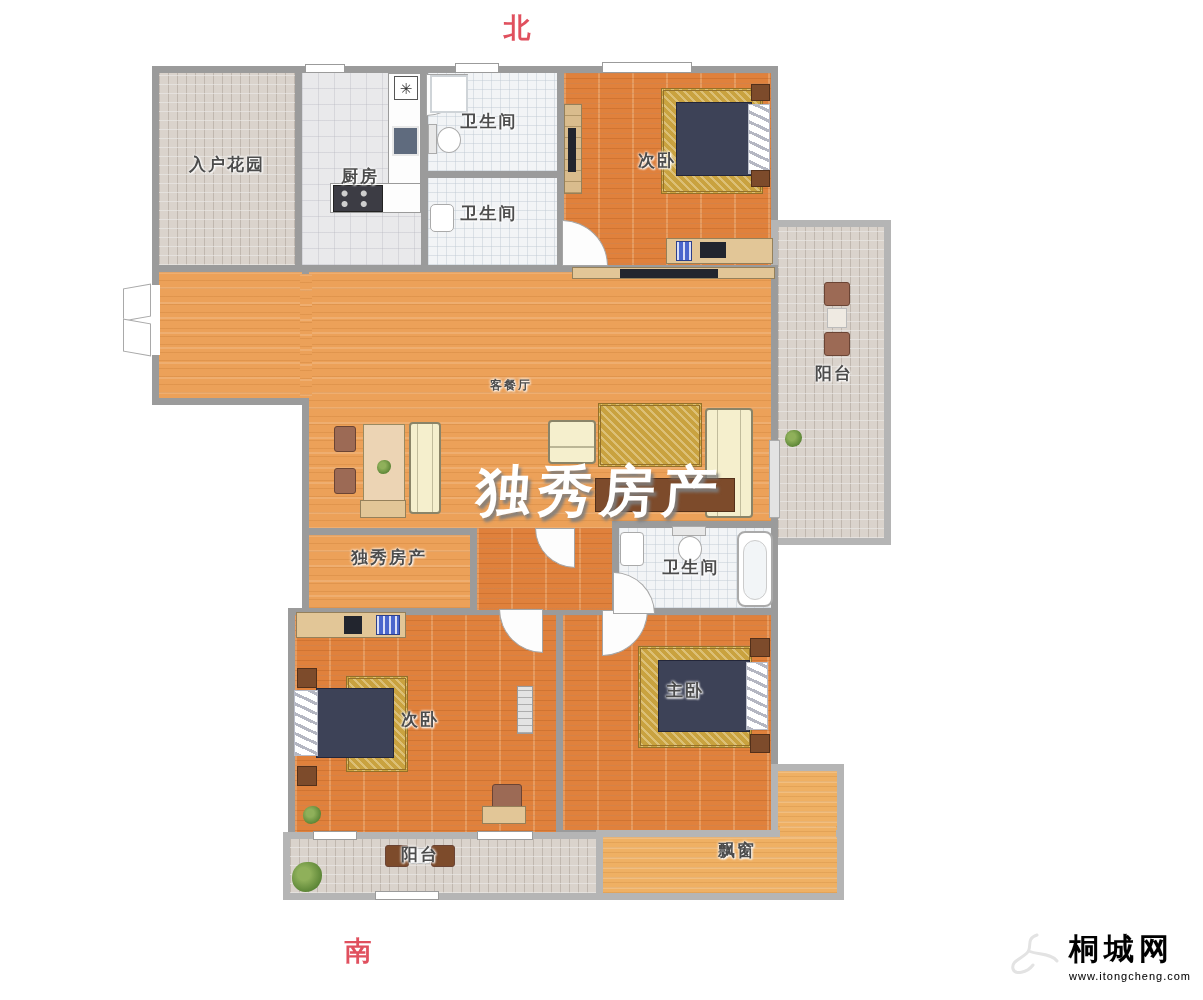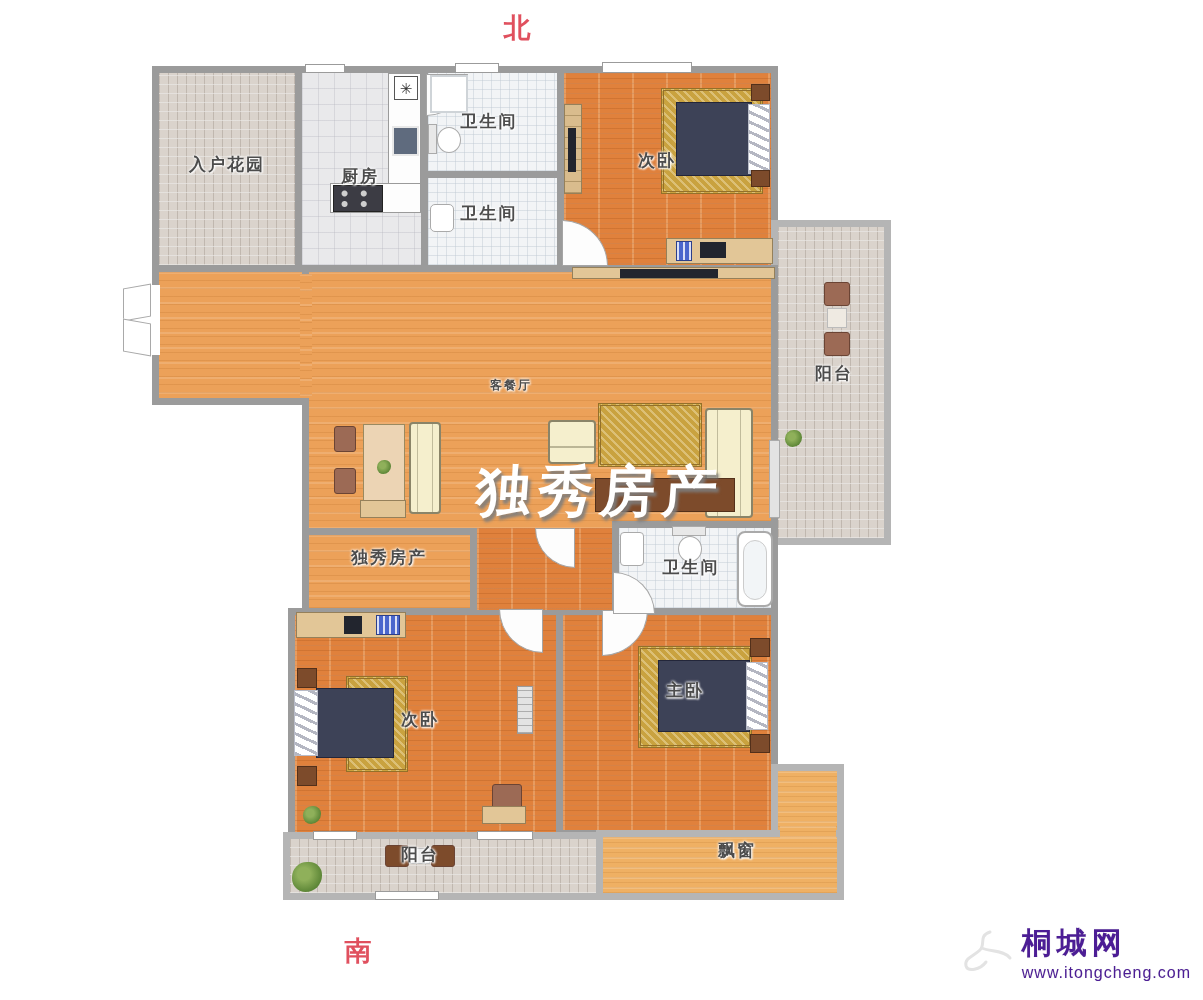--- a/index.html
+++ b/index.html
@@ -56,23 +56,23 @@
   .white-fix{background:#fff;border:1px solid #a9a9a9;}
   .win{position:absolute;z-index:2;background:#fff;border:1px solid #9b9b9b;box-sizing:border-box;}
   .wardrobe{background:#d9bc8d;border:1px solid #95805a;
       background-image:repeating-linear-gradient(0deg,rgba(120,95,50,.4) 0 1px,transparent 1px 11px);}
   .wallobj{background:#e3e3e3;border:1px solid #9b9b9b;
       background-image:repeating-linear-gradient(0deg,rgba(120,120,120,.5) 0 1px,transparent 1px 7px);}
   #watermark{position:absolute;left:600px;top:492px;z-index:6;transform:translate(-50%,-50%) skewX(-4deg);
       color:#fff;font-weight:bold;font-size:55px;letter-spacing:7px;white-space:nowrap;
       text-shadow:3px 4px 3px rgba(125,125,125,.9);}
   #logo{position:absolute;right:12px;bottom:18px;z-index:6;display:flex;align-items:center;gap:6px;
-      color:#4c1d95;}
+      color:#000000;}
   #logo .nm{font-size:30px;font-weight:bold;letter-spacing:5px;text-shadow:0 0 1px #dcdcdc;}
-  #logo .url{font-size:16px;letter-spacing:1px;text-shadow:0 0 1px #dcdcdc;}
+  #logo .url{font-size:11px;letter-spacing:1px;text-shadow:0 0 1px #dcdcdc;}
   .stove{background:#3c3c44;border:1px solid #222;
       background-image:radial-gradient(circle at 22% 30%,#cfcfcf 2.5px,transparent 3.5px),
                        radial-gradient(circle at 22% 72%,#cfcfcf 2.5px,transparent 3.5px),
                        radial-gradient(circle at 62% 30%,#cfcfcf 2.5px,transparent 3.5px),
                        radial-gradient(circle at 62% 72%,#cfcfcf 2.5px,transparent 3.5px);}
 </style>
 </head>
 <body>
 
 <div id="plan">

